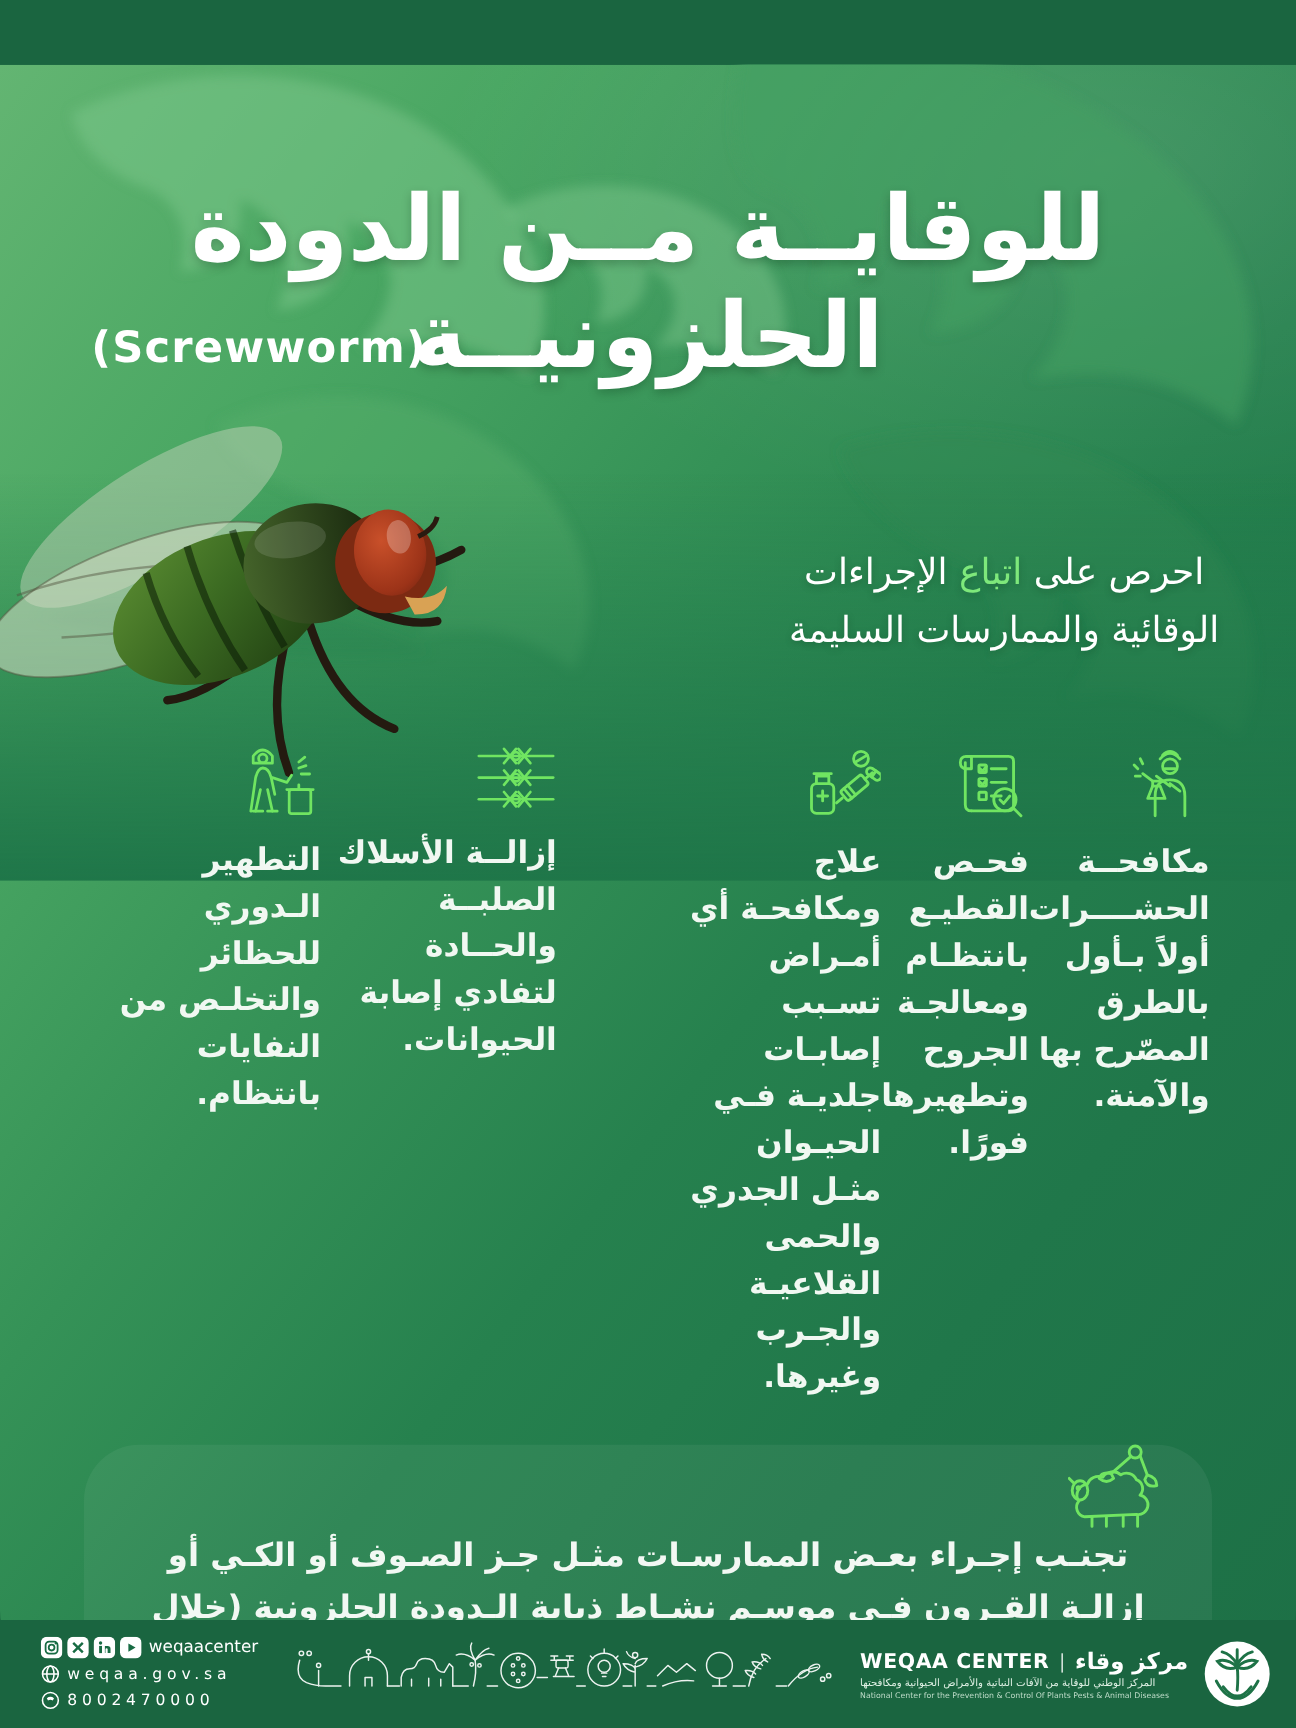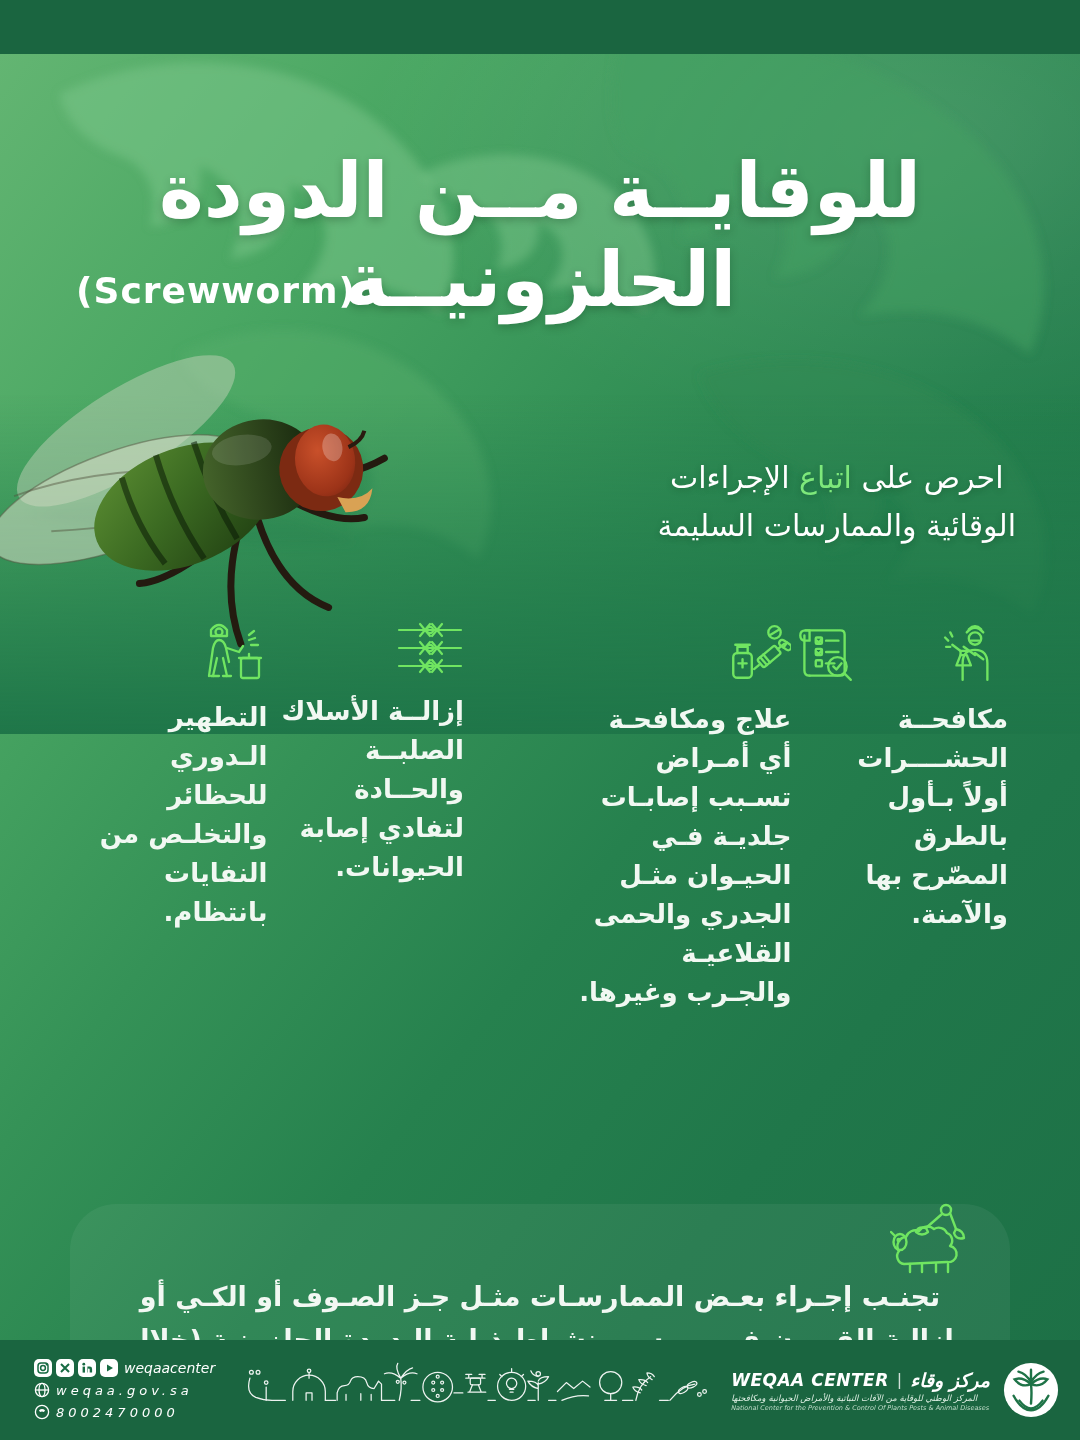--- a/index.html
+++ b/index.html
@@ -66,22 +66,22 @@
     border-radius:46px; background:rgba(255,255,255,.055);
   }
   .warning .icon-wrap { position:absolute; top:-4px; right:28px; }
   .warning p {
     padding:72px 42px 0 42px; text-align:center; direction:rtl;
     color:#f2f8f3; font-size:27px; font-weight:bold; line-height:1.58;
   }
 
   
   .footer {
-    position:absolute; left:0; right:0; bottom:0; height:100px;
-    display:flex; align-items:center; color:#ffffff; background:#1a6540;font-style:italic;
+    position:absolute; left:0; right:0; bottom:0; height:90px;
+    display:flex; align-items:center; color:#ffffff; background:#1a6540;
   }
   .contact { margin-left:34px; display:flex; flex-direction:column; gap:3px; min-width:196px; }
   .contact-row { display:flex; align-items:center; gap:6px; height:19px; }
   .social-icons { display:flex; gap:4px; align-items:center; }
   .handle { font-size:14px; }
   .spaced { font-size:13px; letter-spacing:4px; }
   .band { flex:1; margin:0 14px; height:74px; }
   .band svg { width:100%; height:100%; }
   .brand { display:flex; align-items:center; gap:12px; margin-right:20px; }
   .brand-text { text-align:left; }
@@ -203,20 +203,21 @@
               <rect x="24" y="28" width="6" height="6" rx="1"></rect>
                 <path d="M25 31 l2 2 3 -4"></path>
                 <path d="M34 31 h12"></path>
               <rect x="24" y="39" width="6" height="6" rx="1"></rect>
                 <path d="M34 42 h8"></path>
               <circle cx="45" cy="45" r="9"></circle>
                 <path d="M52 52 l6 6"></path>
                 <path d="M41 45 l3 3 5 -6"></path>
             </svg>
           </span>
+          <p dir="rtl">فحـص القطيـع بانتظـام ومعالجـة الجروح وتطهيرها فورًا.</p>
         </div>
         <div class="tip tip-3">
           <span class="icon-wrap">
             <svg width="66" height="66" viewBox="0 0 64 64" fill="none" stroke="#70e561" stroke-width="2.3" stroke-linecap="round" stroke-linejoin="round">
               <rect x="8" y="32" width="18" height="24" rx="4"></rect>
                 <path d="M12 32 v-6 h10 v6"></path>
                 <path d="M10 24 h14"></path>
                 <path d="M13 42 h8 M17 38 v8"></path>
               <g transform="rotate(-40 42 36)">
                   <rect x="32" y="31" width="22" height="10" rx="2"></rect>

